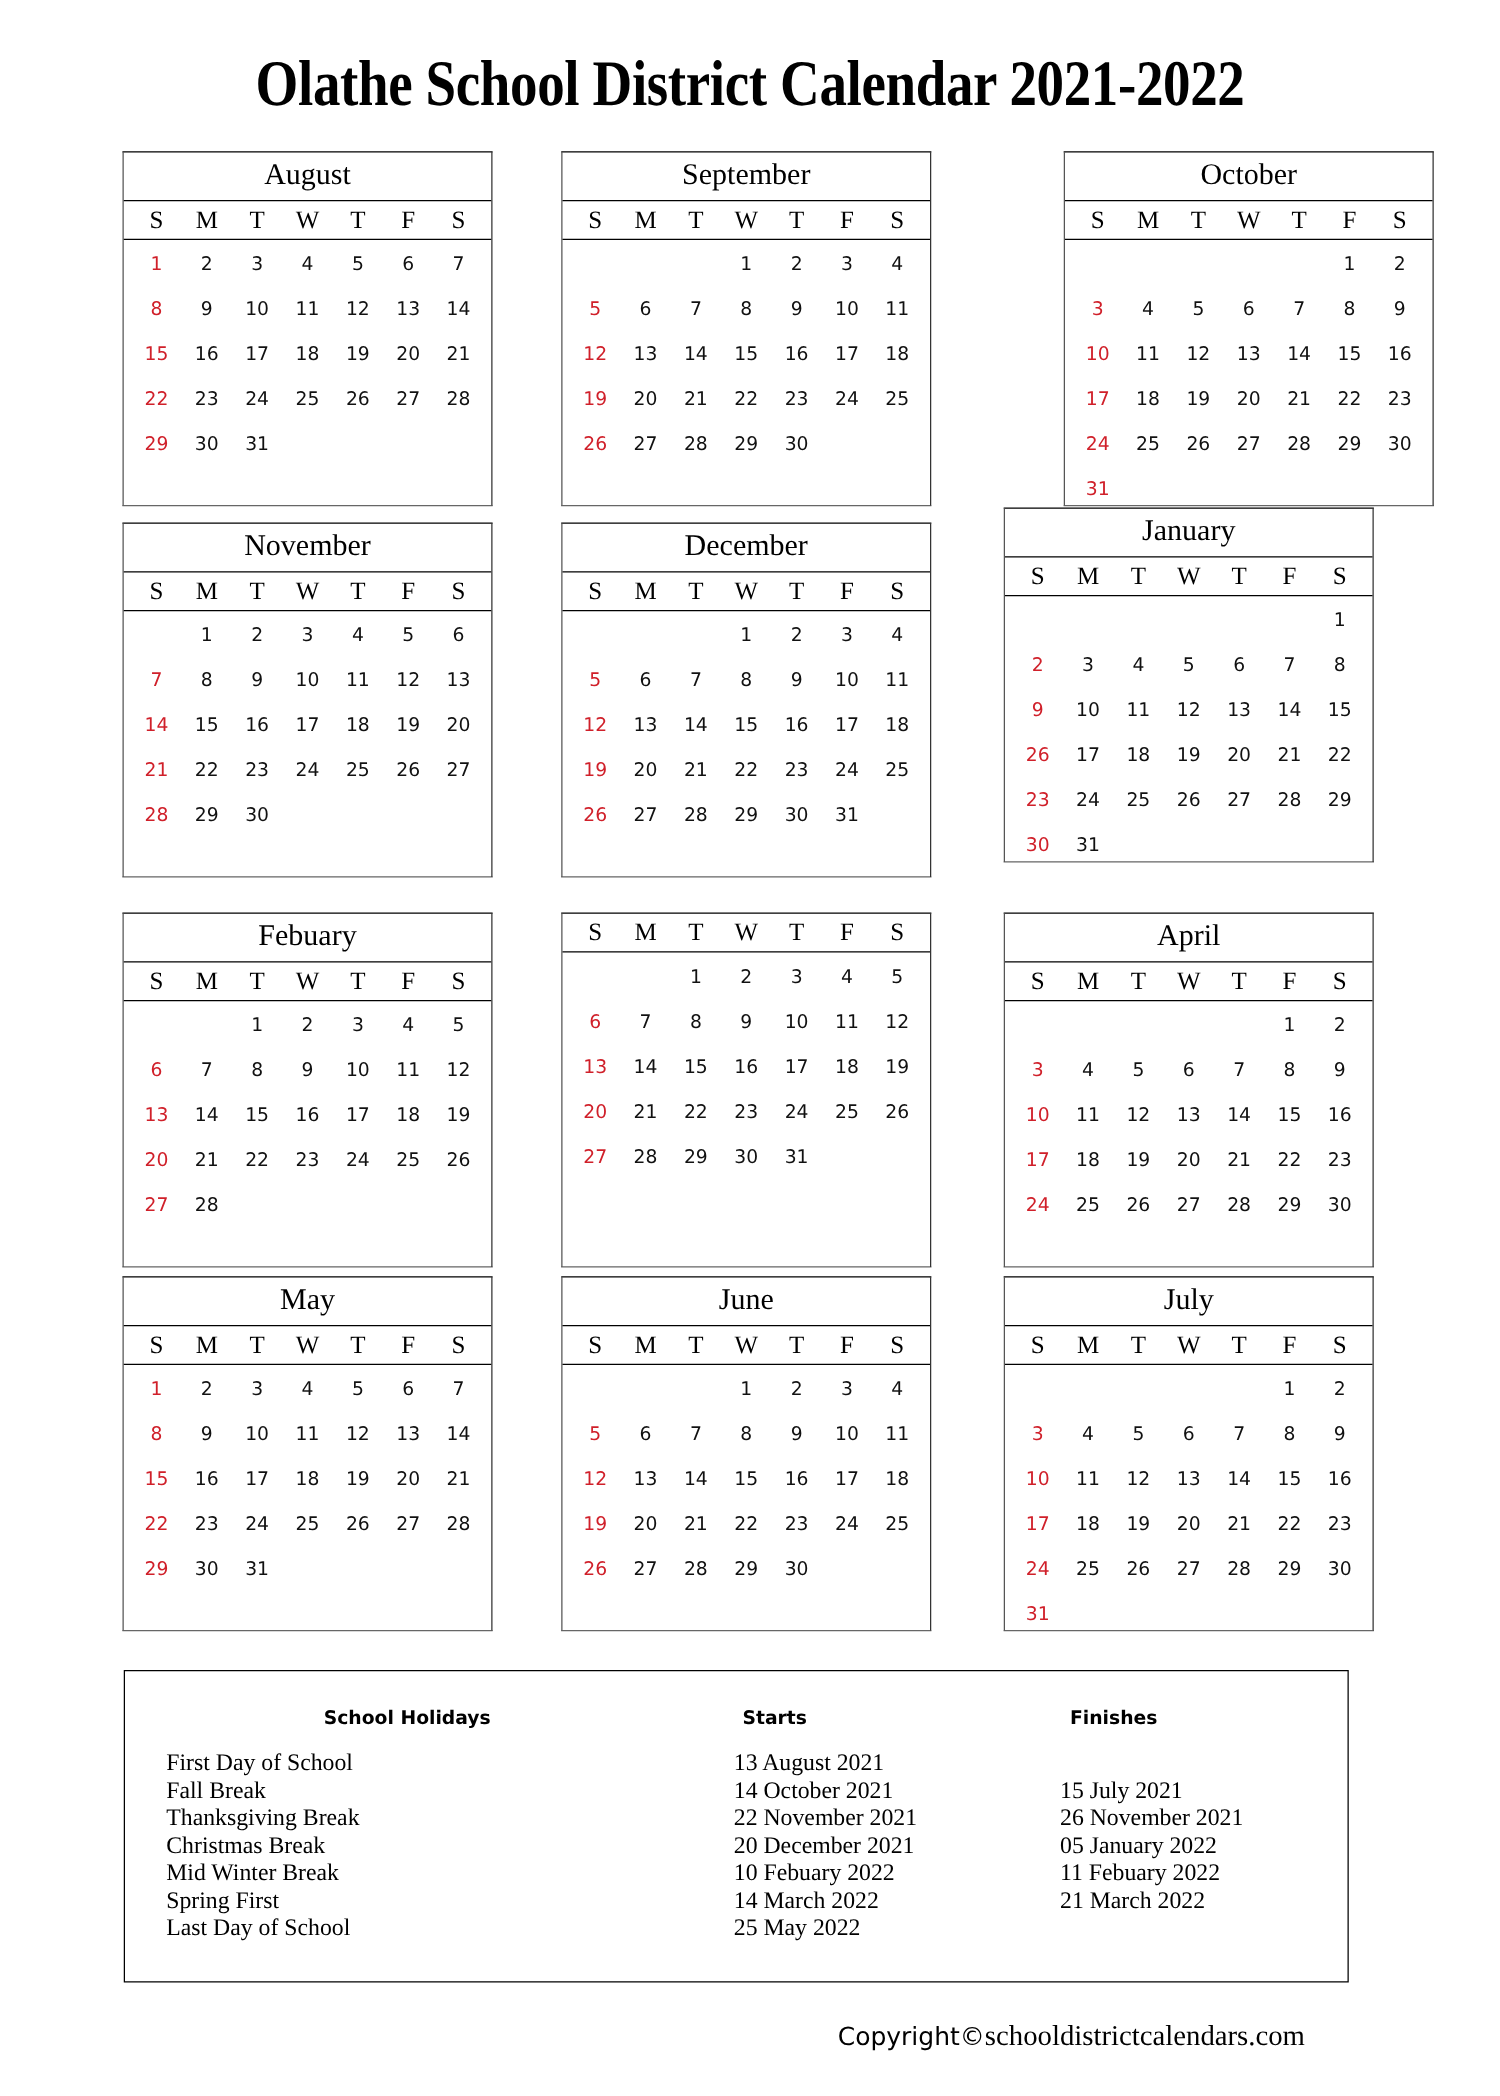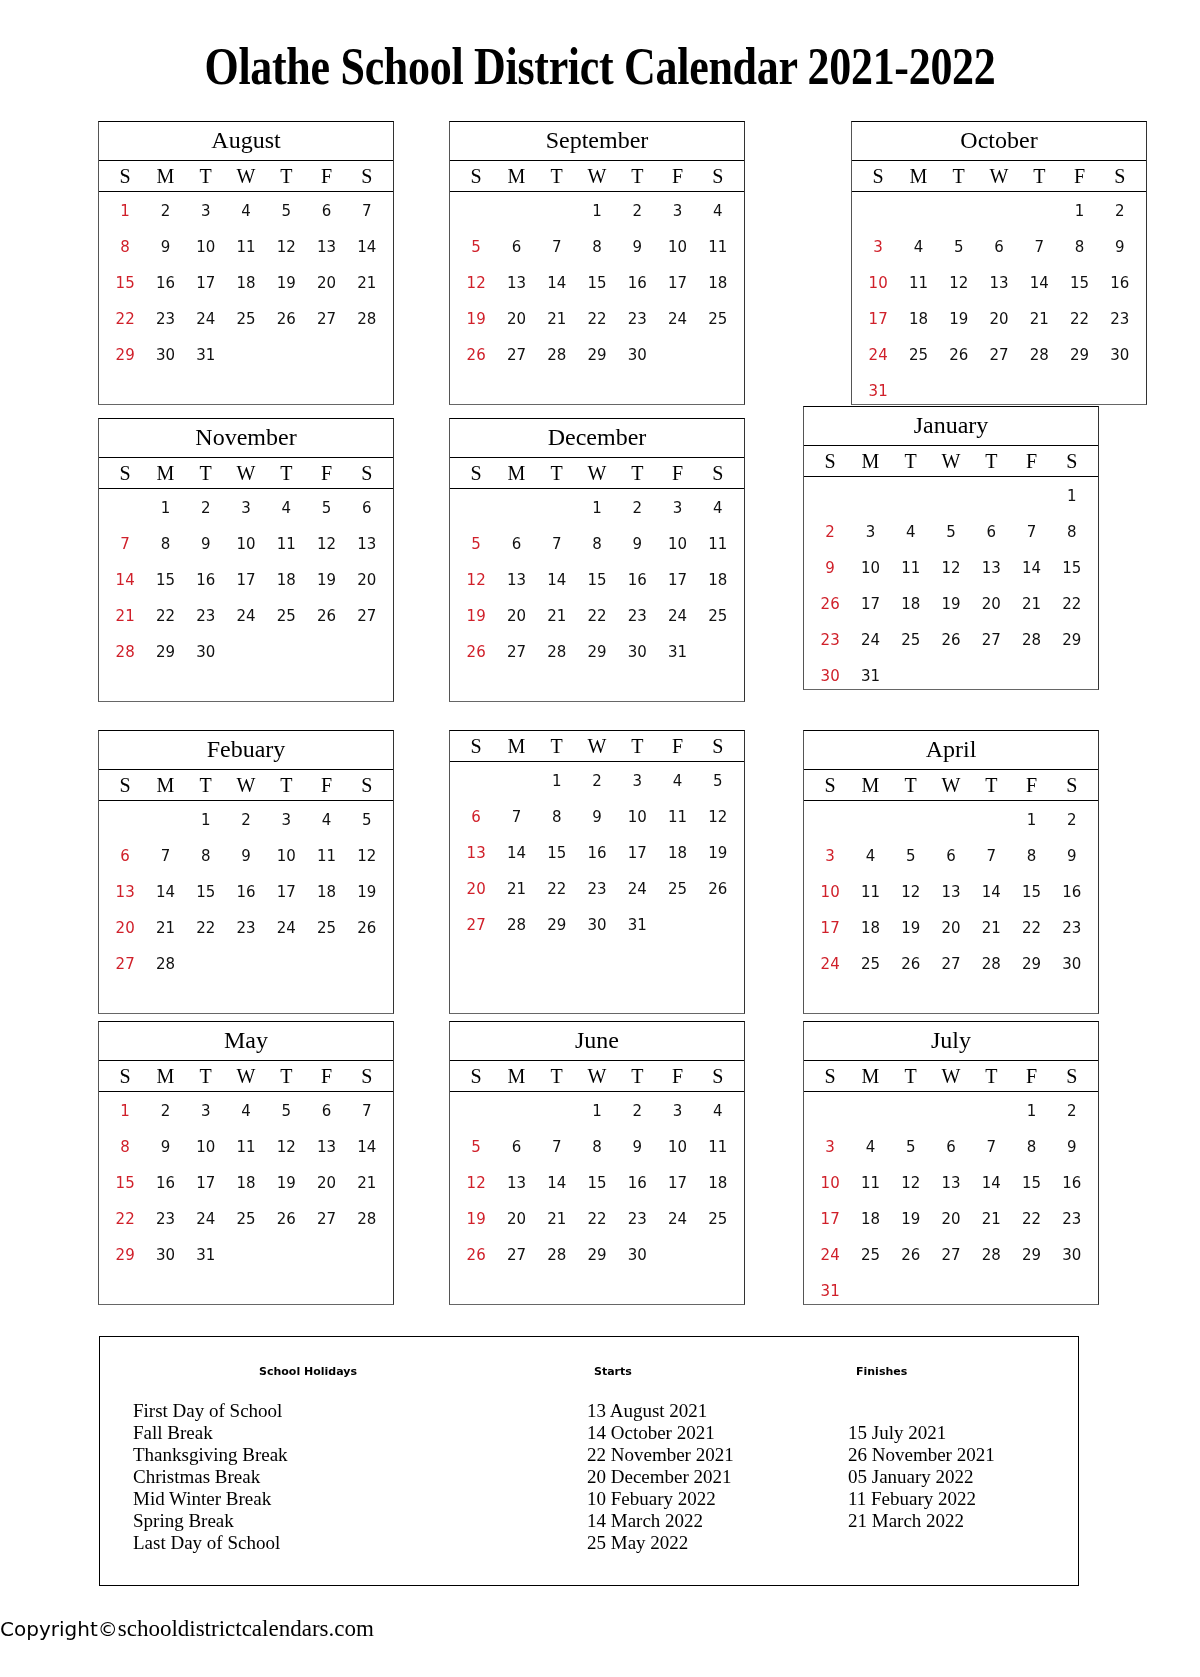--- a/index.html
+++ b/index.html
@@ -33,29 +33,29 @@
   }
   .day { line-height: 36px; color: #111; }
   .day.sun { color: #d0202a; }
   .holidays {
     position: absolute; left: 99px; top: 1336px; width: 980px; height: 250px;
     border: 1px solid #000; box-sizing: border-box;
   }
   .hcol { position: absolute; top: 0; }
   .hhead {
     position: absolute; top: 28px; font-family: "DejaVu Sans", sans-serif;
-    font-weight: bold; font-size: 11px; white-space: nowrap;
+    font-weight: bold; font-size: 15px; white-space: nowrap;
   }
   .hrows {
     position: absolute; top: 63px; font-family: "Liberation Serif", serif;
     font-size: 19px; line-height: 22px; white-space: nowrap;
   }
   .hrow { height: 22px; }
   .footer {
-    position: absolute; left: 0; width: 1044px; top: 1616px; text-align: left;
+    position: absolute; left: 0; width: 1044px; top: 1616px; text-align: right;
     font-size: 22px; white-space: nowrap;
   }
   .footer .copy { font-family: "DejaVu Sans", sans-serif; font-size: 20px; }
   .footer .site { font-family: "Liberation Serif", serif; font-size: 23px; }
 </style>
 </head>
 <body>
 
 <h1 class="title">Olathe School District Calendar 2021-2022</h1>
 
@@ -631,21 +631,21 @@
 
 <div class="holidays">
   <div class="hcol" style="left:0;">
     <div class="hhead" style="left:159px;">School Holidays</div>
     <div class="hrows" id="col-name" style="left:33px;">
         <div class="hrow">First Day of School</div>
         <div class="hrow">Fall Break</div>
         <div class="hrow">Thanksgiving Break</div>
         <div class="hrow">Christmas Break</div>
         <div class="hrow">Mid Winter Break</div>
-        <div class="hrow">Spring Break</div>
+        <div class="hrow">Spring First</div>
         <div class="hrow">Last Day of School</div>
       </div>
   </div>
   <div class="hcol" style="left:0;">
     <div class="hhead" style="left:494px;">Starts</div>
     <div class="hrows" id="col-starts" style="left:487px;">
         <div class="hrow">13 August 2021</div>
         <div class="hrow">14 October 2021</div>
         <div class="hrow">22 November 2021</div>
         <div class="hrow">20 December 2021</div>

